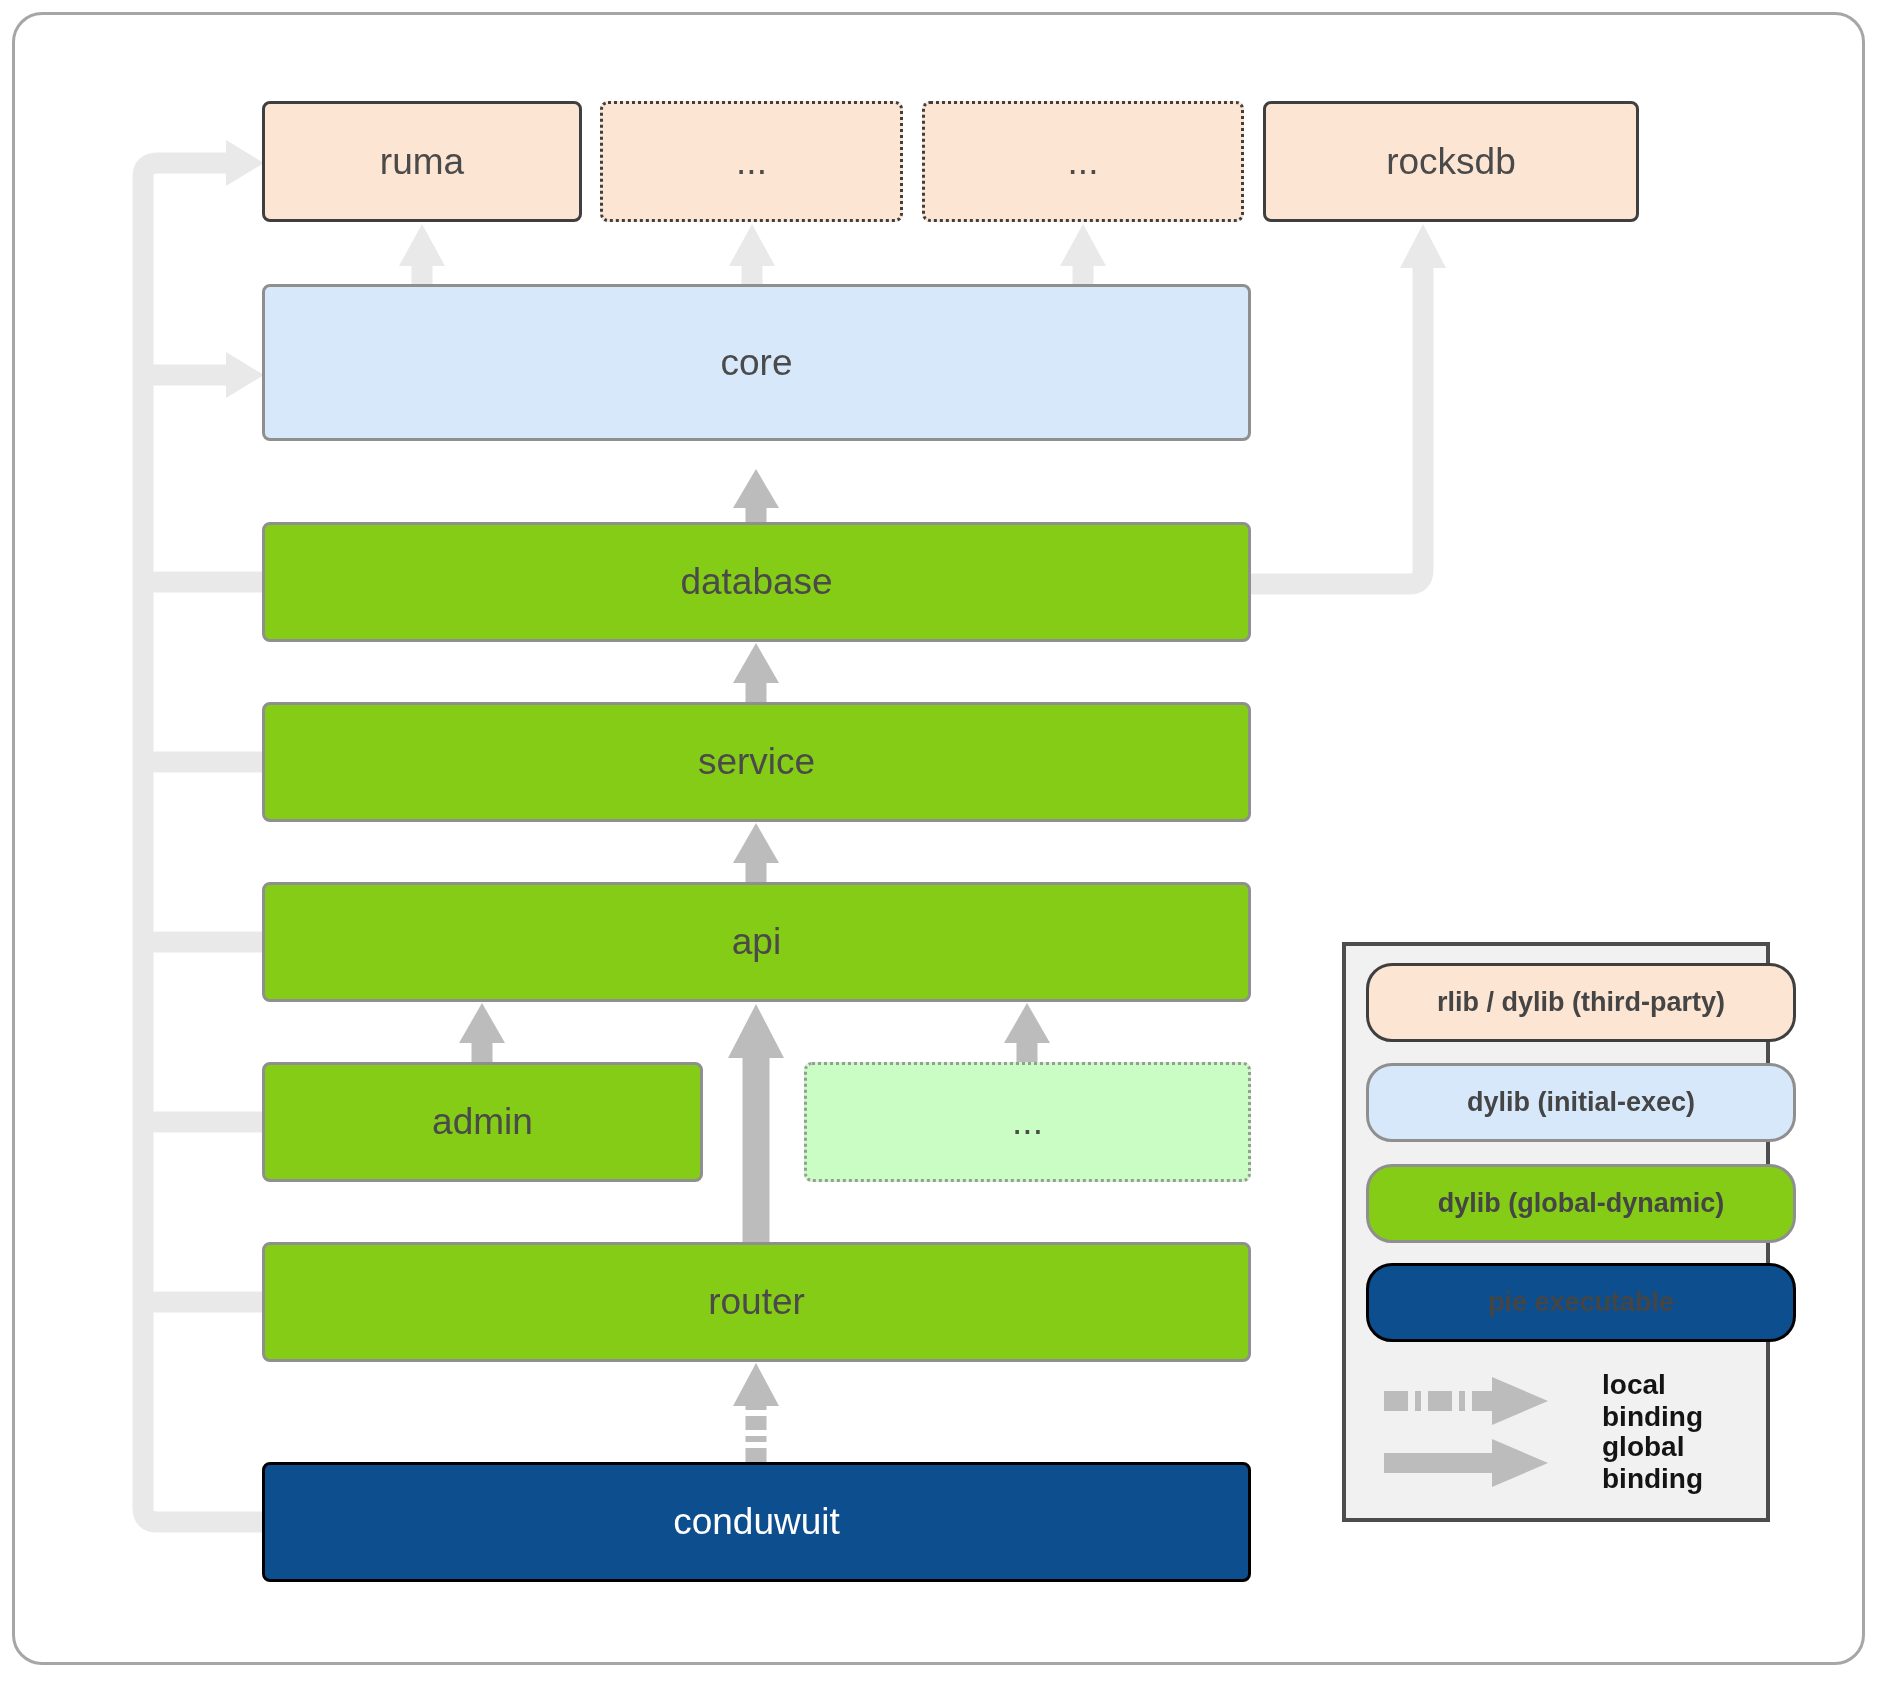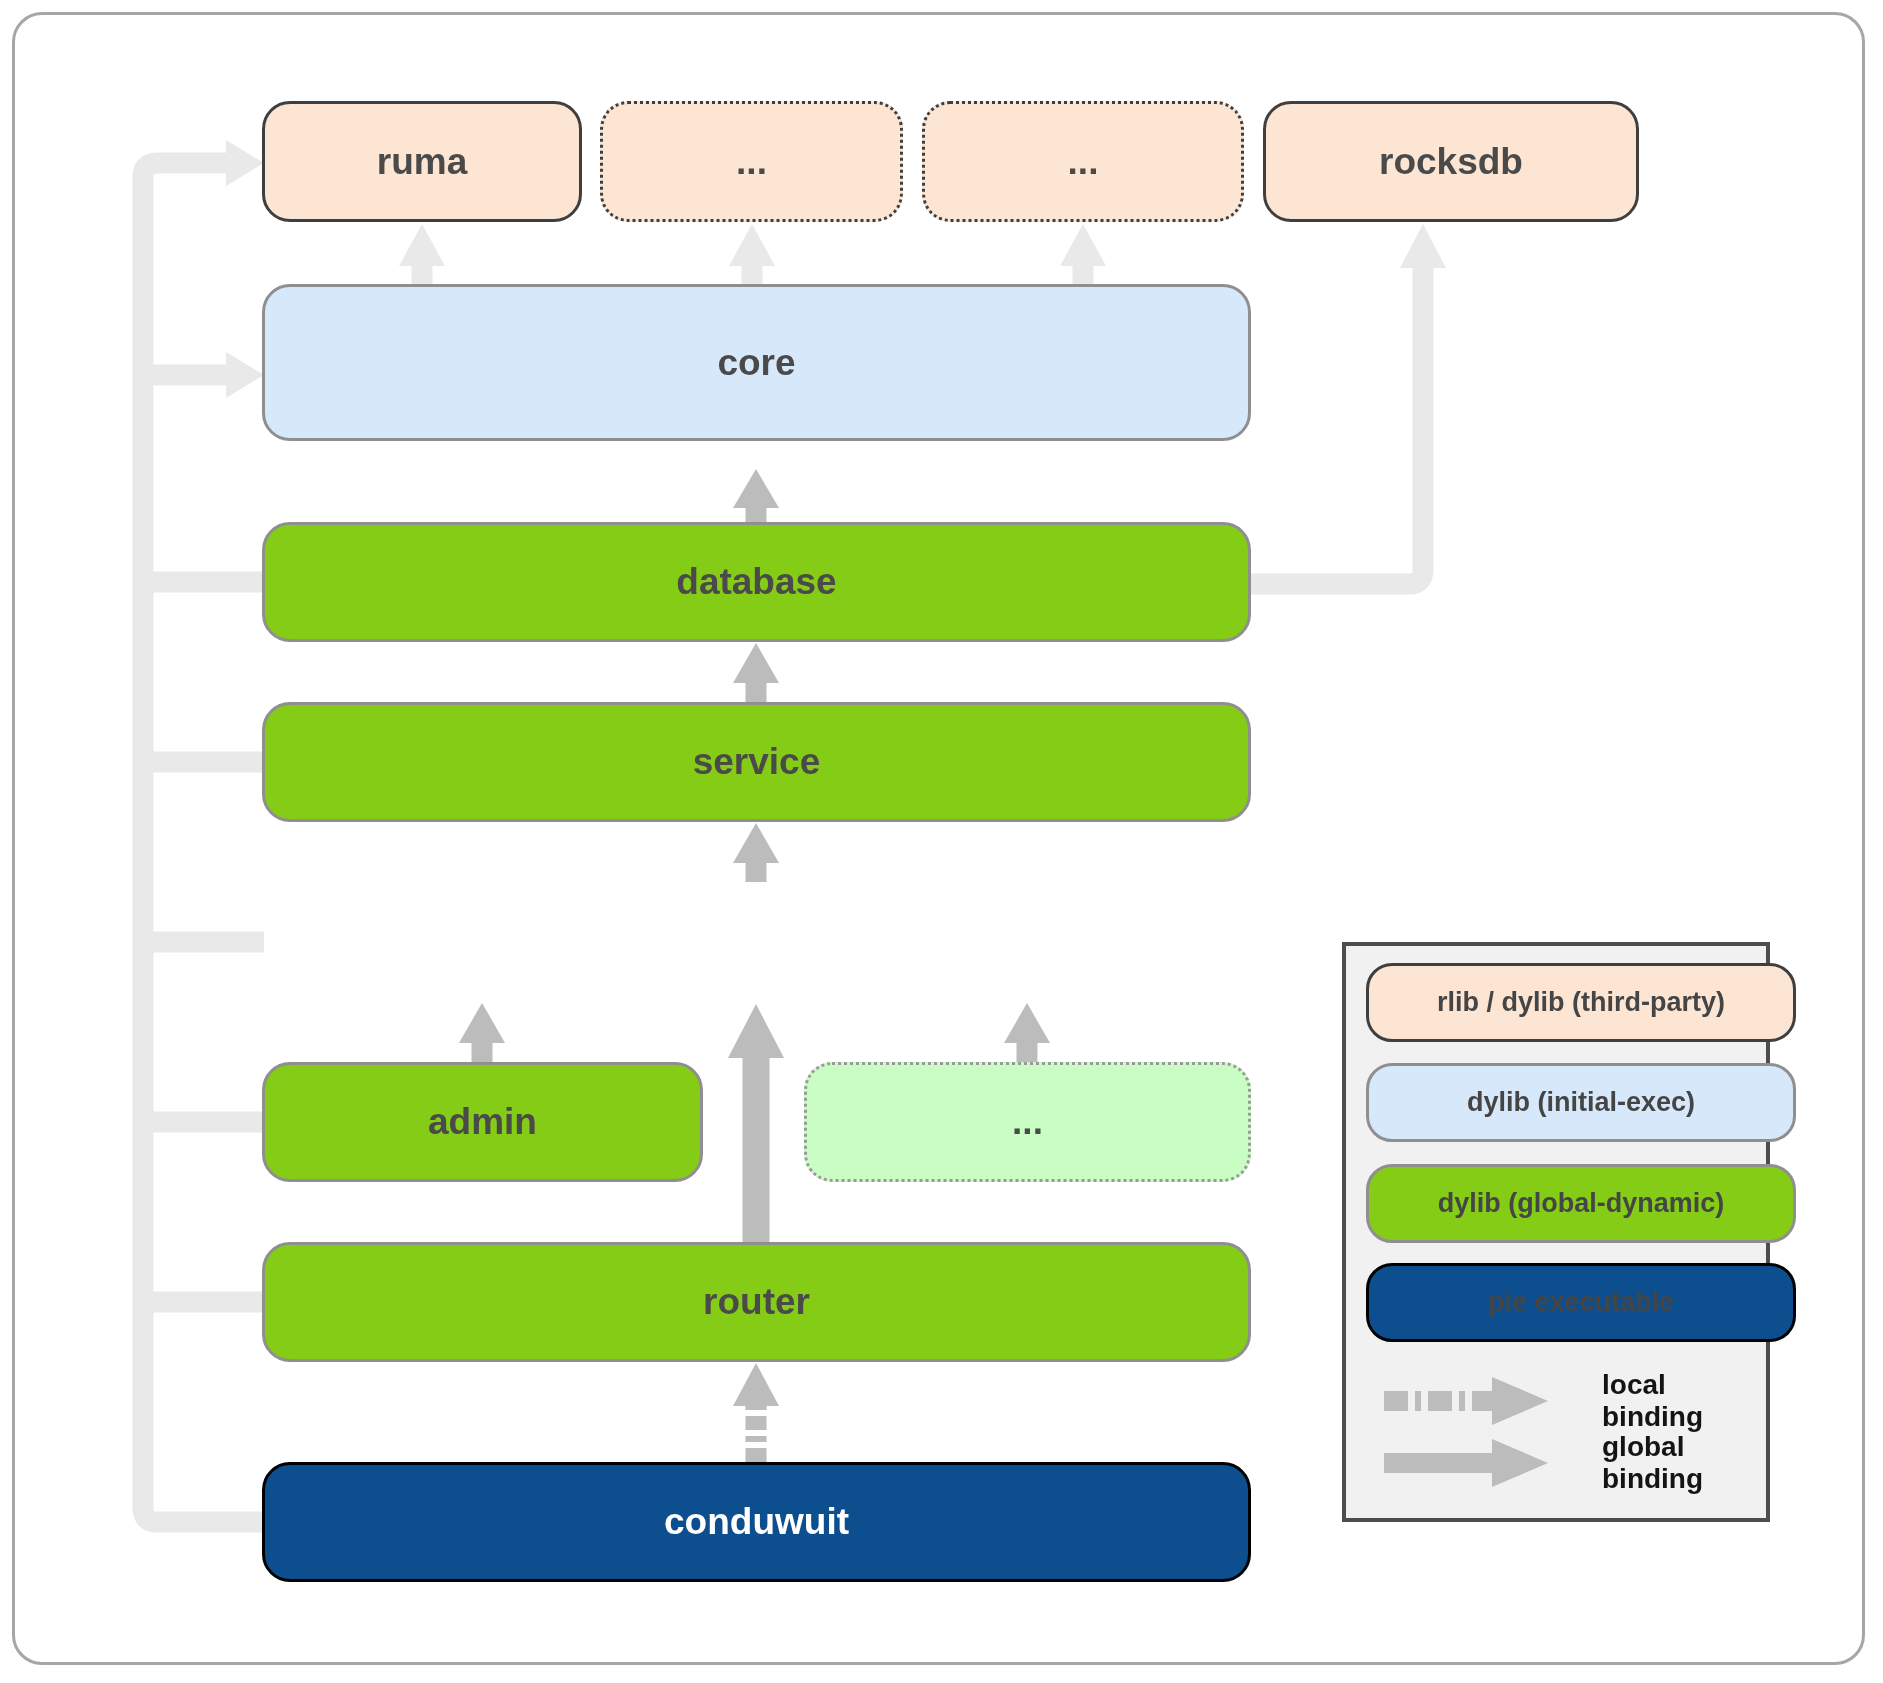--- a/index.html
+++ b/index.html
@@ -8,21 +8,21 @@
     font-family:"Liberation Sans","DejaVu Sans",sans-serif;overflow:hidden;
   }
   .frame{
     position:absolute;left:12px;top:12px;width:1853px;height:1653px;
     border:3px solid #a6a6a6;border-radius:30px;box-sizing:border-box;
   }
   .connector-layer{position:absolute;left:0;top:0;width:1883px;height:1683px;z-index:1;}
   .node{
     position:absolute;z-index:2;box-sizing:border-box;
     display:flex;align-items:center;justify-content:center;
-    font-size:37px;font-weight:700;color:#4a4a4a;border-radius:28px;text-align:right;
+    font-size:37px;font-weight:400;color:#4a4a4a;border-radius:8px;text-align:right;
   }
   .peach      {background:#fce5d3;border:3px solid #3f3f3f;}
   .peach-dot  {background:#fce5d3;border:3px dotted #3f3f3f;}
   .blue       {background:#d7e8fb;border:3px solid #8f8f8f;}
   .green      {background:#84cc16;border:3px solid #8f8f8f;}
   .green-dot  {background:#cafdc3;border:3px dotted #9a9a9a;}
   .navy       {background:#0d4e8e;border:3px solid #000000;color:#ffffff;}
 
   
   .n-ruma     {left:262px;top:101px;width:320px;height:121px;}
@@ -114,20 +114,21 @@
     </g>
   </svg>
 
   <div class="node peach n-ruma">ruma</div>
   <div class="node peach-dot n-dots1">...</div>
   <div class="node peach-dot n-dots2">...</div>
   <div class="node peach n-rocksdb">rocksdb</div>
   <div class="node blue n-core">core</div>
   <div class="node green n-database">database</div>
   <div class="node green n-service">service</div>
+  <div class="node green n-api">api</div>
   <div class="node green n-admin">admin</div>
   <div class="node green-dot n-dotsmid">...</div>
   <div class="node green n-router">router</div>
   <div class="node navy n-conduwuit">conduwuit</div>
 
   <div class="legend">
     <div class="legend-item peach li-1">rlib / dylib (third-party)</div>
     <div class="legend-item blue li-2">dylib (initial-exec)</div>
     <div class="legend-item green li-3">dylib (global-dynamic)</div>
     <div class="legend-item navy li-4">pie executable</div>

